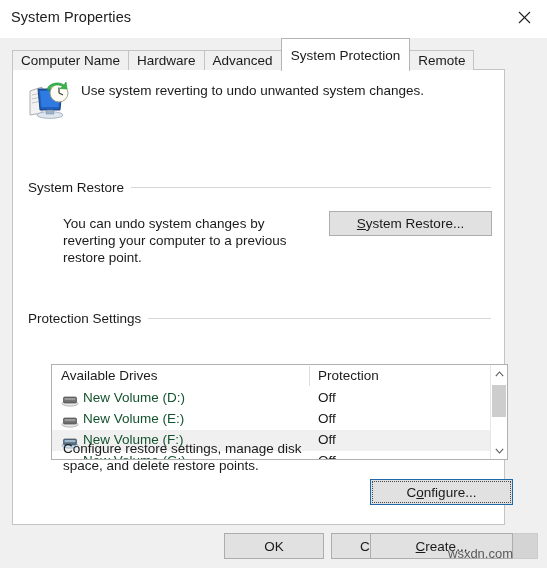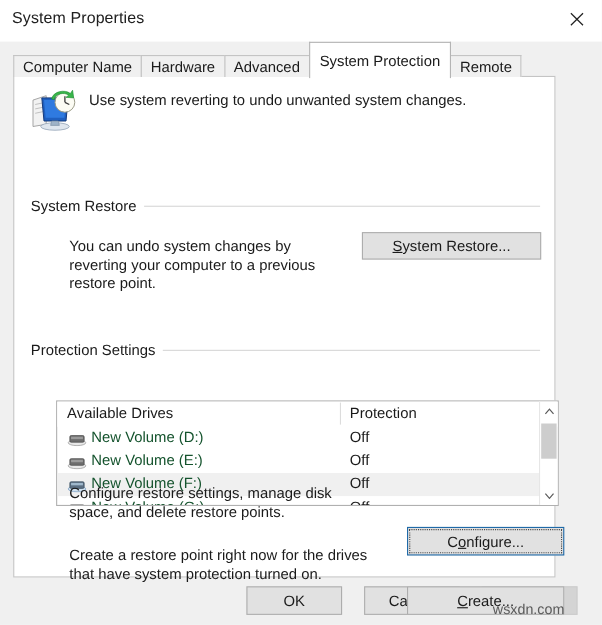--- a/index.html
+++ b/index.html
@@ -280,21 +280,21 @@
 
   
   #footer {
     position: absolute;
     left: 0; top: 495px;
     width: 547px; height: 35px;
   }
   .footer-btn {
     position: absolute;
     top: 0;
-    width: 87px; height: 26px;
+    width: 100px; height: 26px;
     background: #e1e1e1;
     border: 1px solid #adadad;
     box-sizing: border-box;
     font-size: 13.5px;
     color: #1a1a1a;
     display: flex;
     align-items: center;
     justify-content: center;
     cursor: default;
   }
@@ -451,21 +451,20 @@
         </div>
       </div>
 
       <div class="body-text" id="configure-desc">Configure restore settings, manage disk space, and delete restore points.</div>
       <div class="btn focused" id="btn-configure">
         <span>C</span>
           <span class="acc">o</span>
           <span>nfigure...</span>
       </div>
 
-      <div class="body-text" id="create-desc">Create a restore point right now for the drives that have system protection turned on.</div>
       <div class="btn" id="btn-create">
         <span class="acc">C</span>
           <span>reate...</span>
       </div>
 
     </div>
 
     <div id="footer">
       <div class="footer-btn" id="btn-ok">OK</div>
       <div class="footer-btn" id="btn-cancel">Cancel</div>

